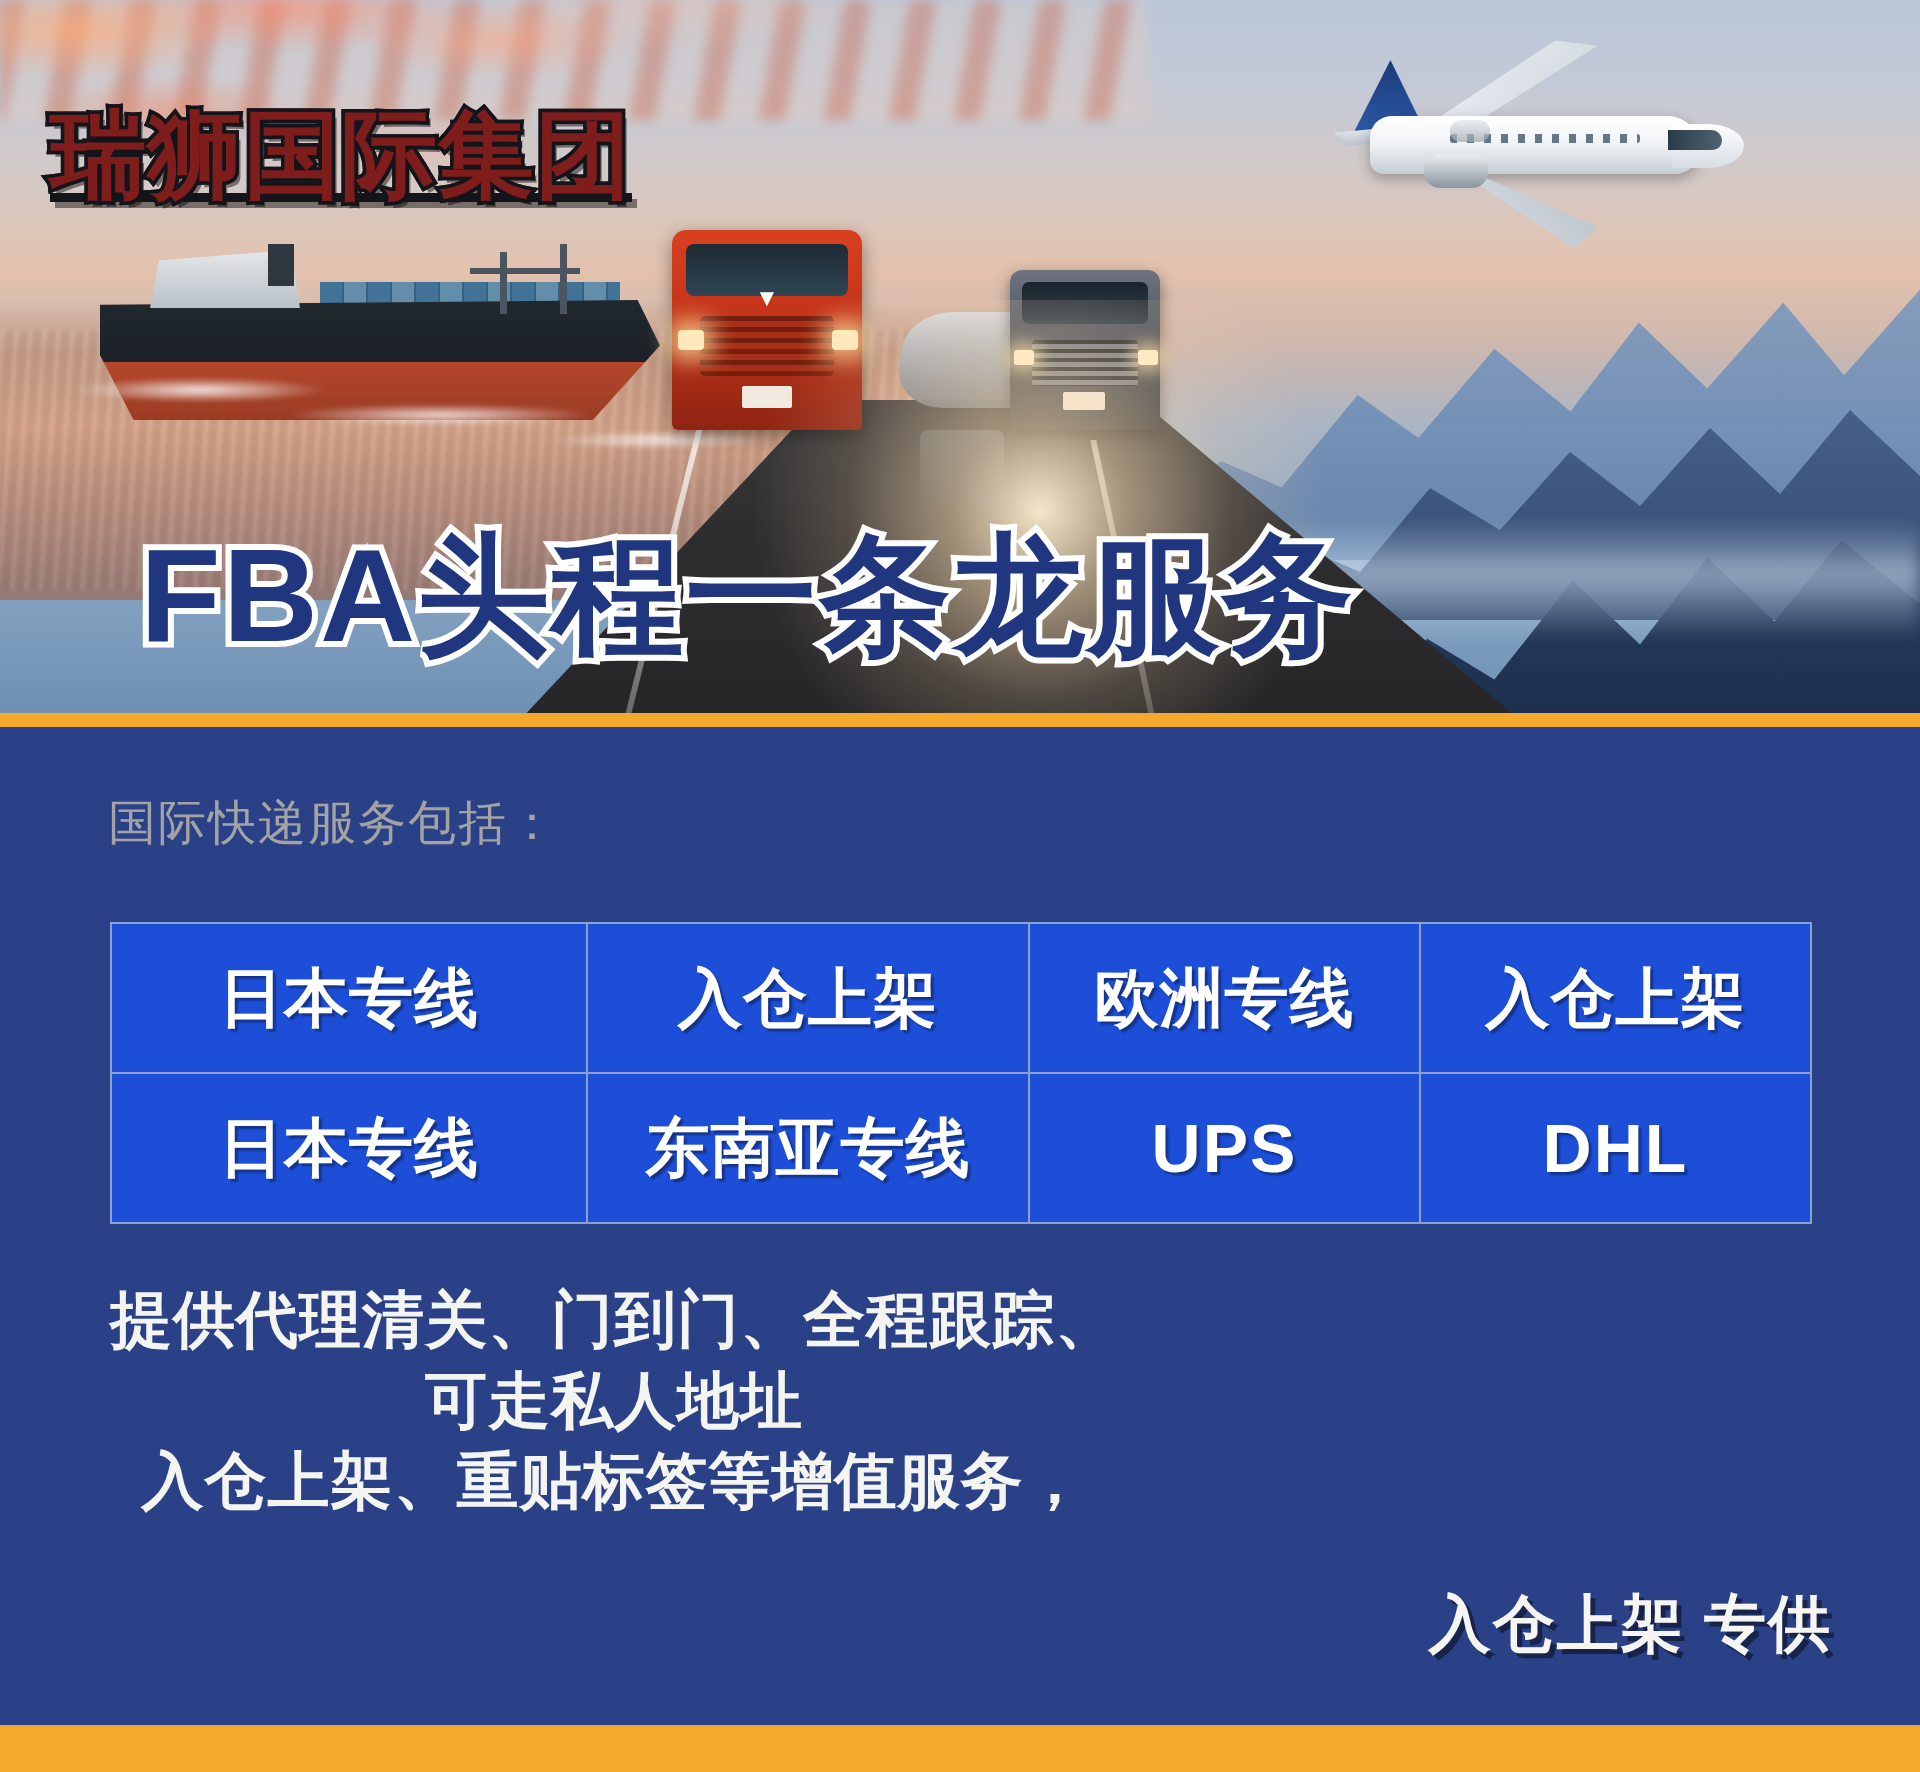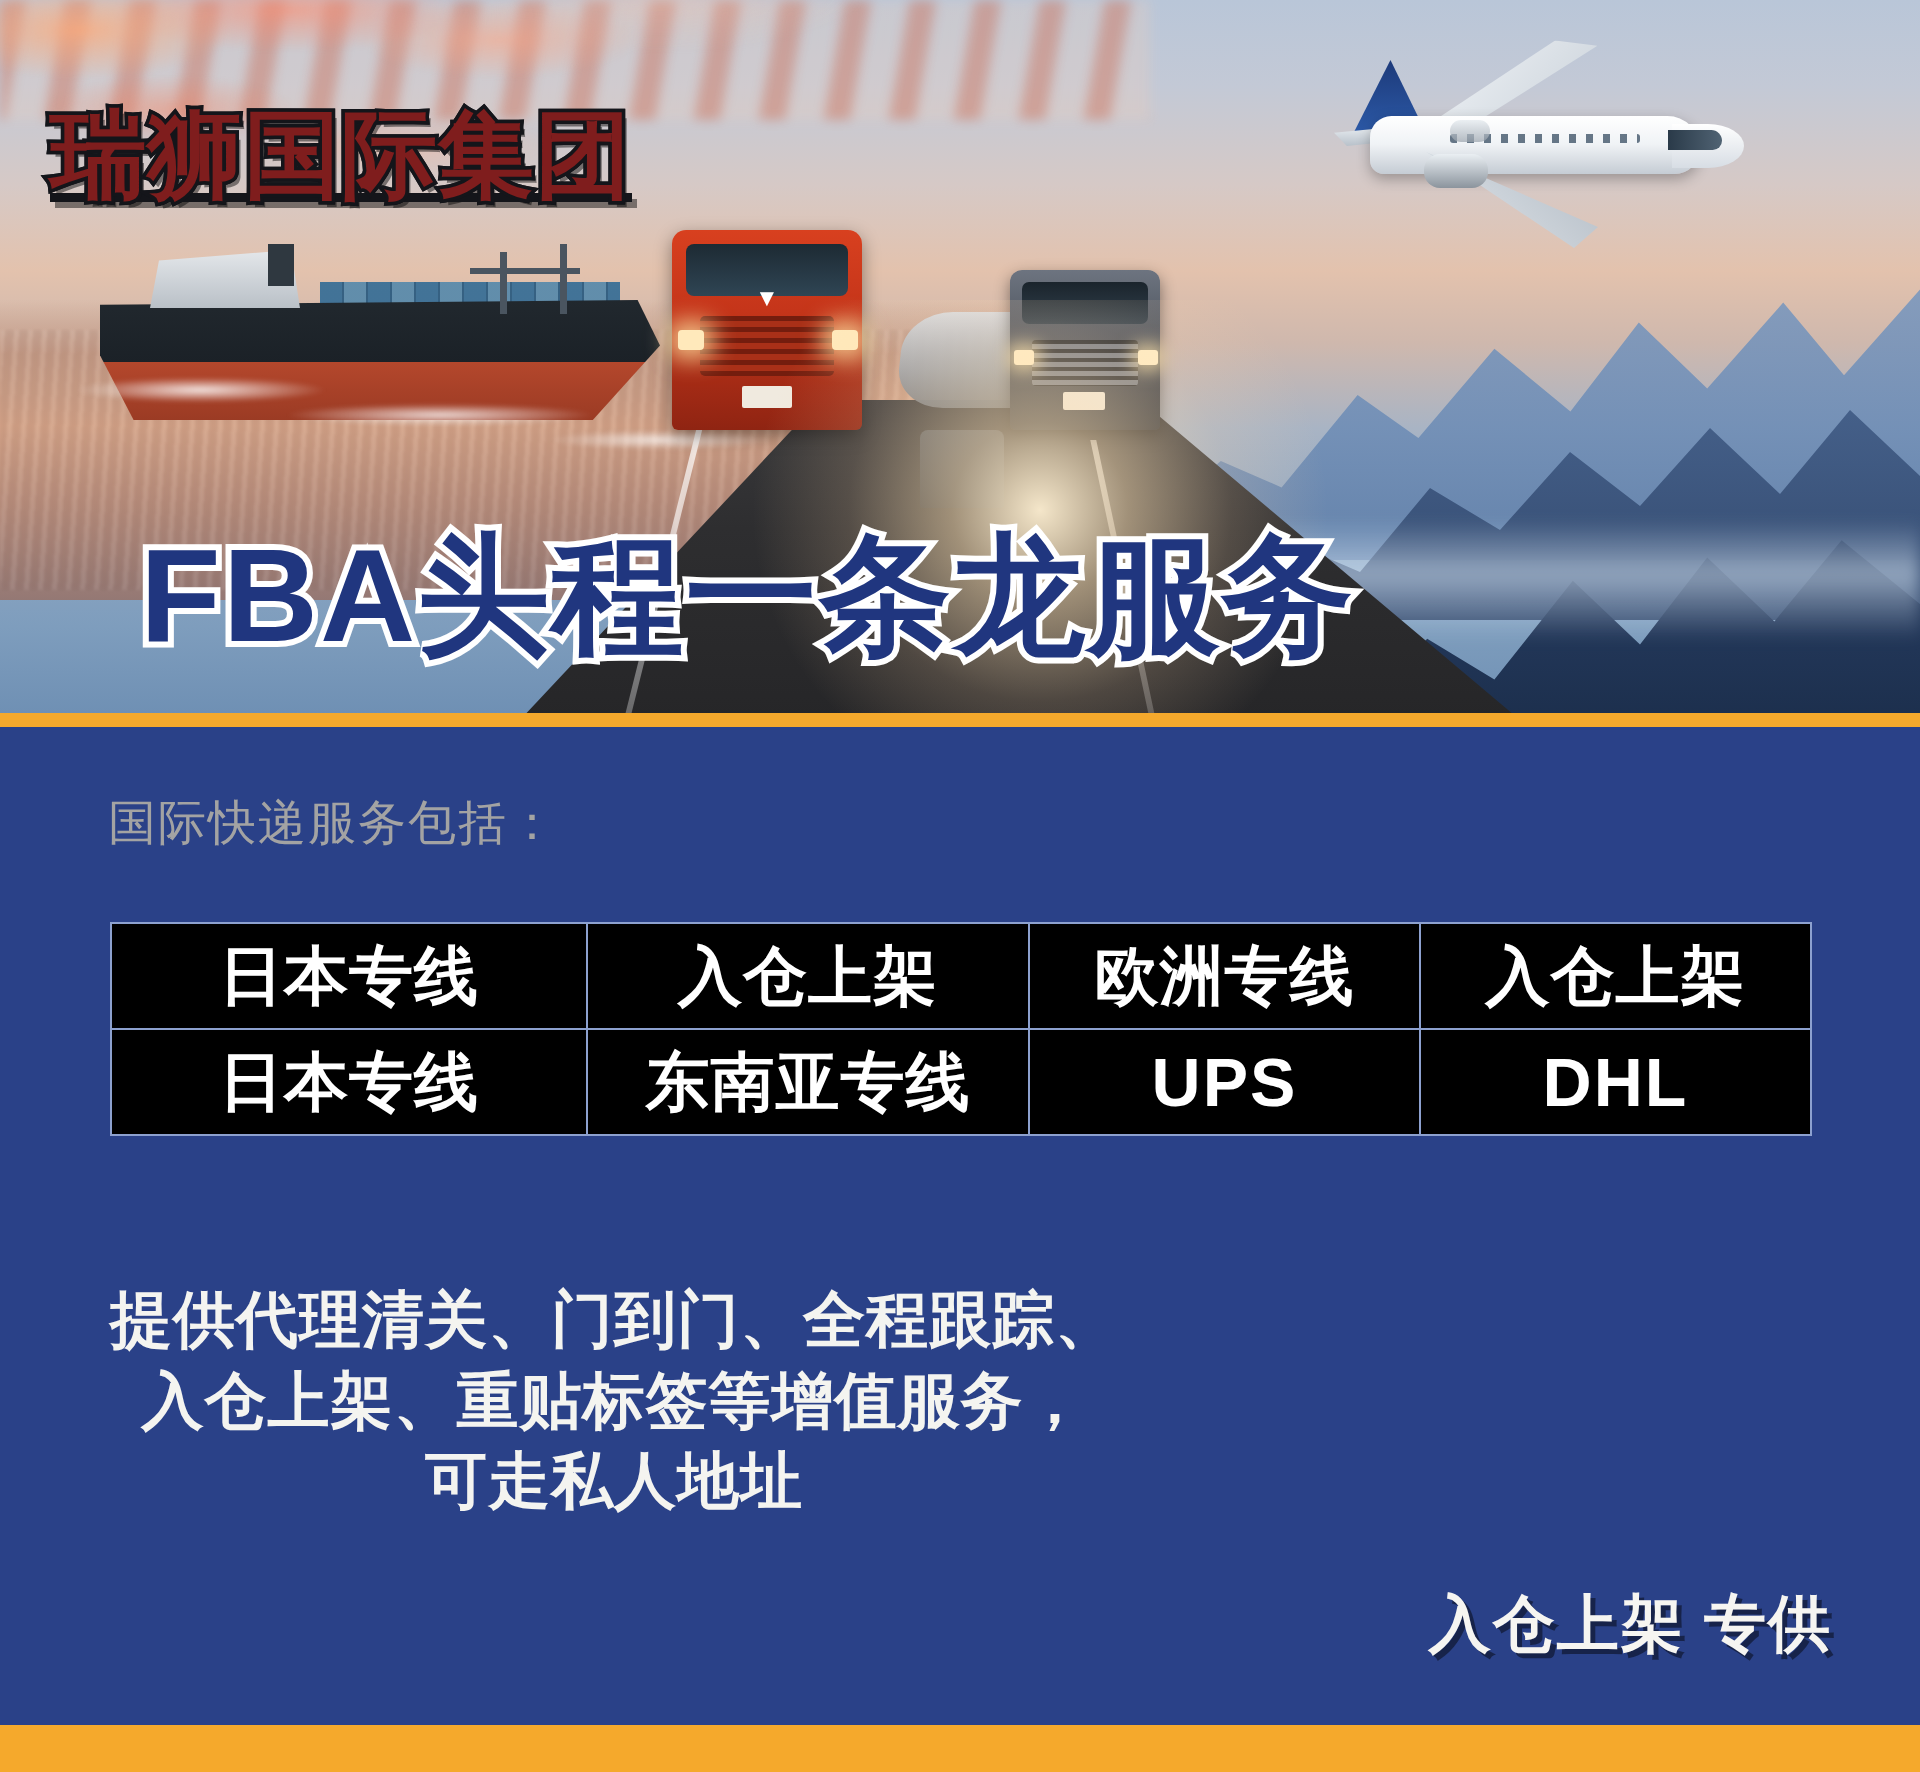--- a/index.html
+++ b/index.html
@@ -307,22 +307,22 @@
 
   
   .svc-table {
     position:absolute; left:110px; top:195px;
     width:1702px;
     border-collapse:collapse;
     table-layout:fixed;
   }
   .svc-table td {
     border:2px solid #8da1cf;
-    background:#000000;
-    height:106px;
+    background:#1d4ed8;
+    height:150px;
     text-align:center; vertical-align:middle;
     color:#ffffff;
     font-size:64px; font-weight:bold;
     letter-spacing:1px;
     text-shadow:3px 3px 2px rgba(0,0,0,.35);
     white-space:nowrap;
   }
   .svc-table td.latin { font-size:68px; letter-spacing:2px; }
   .svc-table col.c1 { width:28%; }
   .svc-table col.c2 { width:26%; }
@@ -445,22 +445,22 @@
           <td>日本专线</td>
           <td>东南亚专线</td>
           <td class="latin">UPS</td>
           <td class="latin">DHL</td>
         </tr>
       </tbody>
     </table>
 
     <div class="para">
       <div>提供代理清关、门到门、全程跟踪、</div>
+      <div>可走私人地址</div>
       <div>入仓上架、重贴标签等增值服务，</div>
-      <div>可走私人地址</div>
     </div>
 
     <div class="footer-mark">入仓上架 专供</div>
   </div>
 
   <div class="strip-bottom"></div>
 
 </div>
 
 </body></html>

